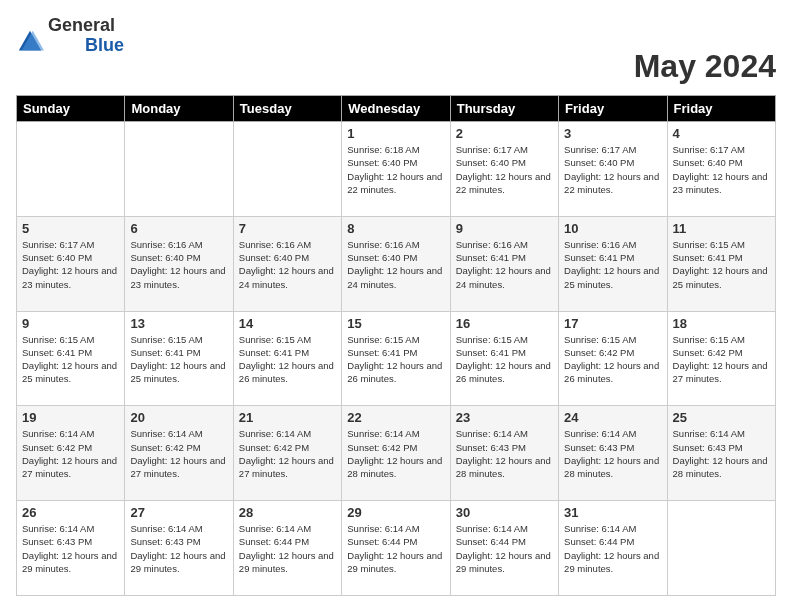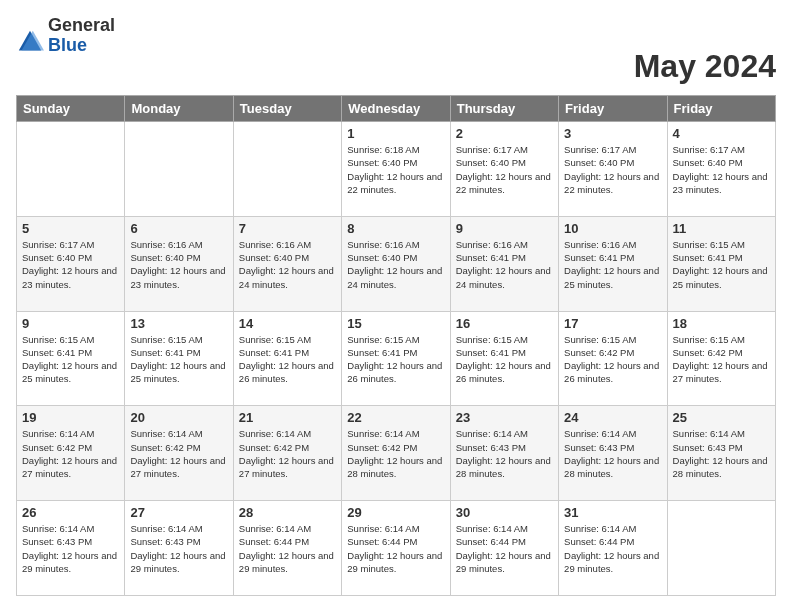--- a/index.html
+++ b/index.html
@@ -27,21 +27,21 @@
       display: flex;
       align-items: flex-end;
       gap: 4px;
     }
     .logo-text {
       font-size: 18px;
       font-weight: bold;
       line-height: 1.1;
     }
     .logo-general { color: #333; }
-    .logo-blue { color: #1a5ca8; }
+    .logo-blue { color: #1a5ca8; margin-left: 37px; }
     .logo-icon {
       width: 28px;
       height: 28px;
     }
     .title-block {
       text-align: right;
     }
     .month-title {
       font-size: 32px;
       font-weight: bold;
@@ -53,21 +53,21 @@
       color: #555;
     }
     .calendar {
       flex: 1;
       border: 1px solid #ccc;
       border-collapse: collapse;
       width: 100%;
       table-layout: fixed;
     }
     .calendar th {
-      background-color: #737373;
+      background-color: #000000;
       color: #fff;
       text-align: left;
       padding: 5px 6px;
       font-size: 13px;
       font-weight: bold;
       border: 1px solid #aaa;
     }
     .calendar td {
       vertical-align: top;
       border: 1px solid #ccc;

